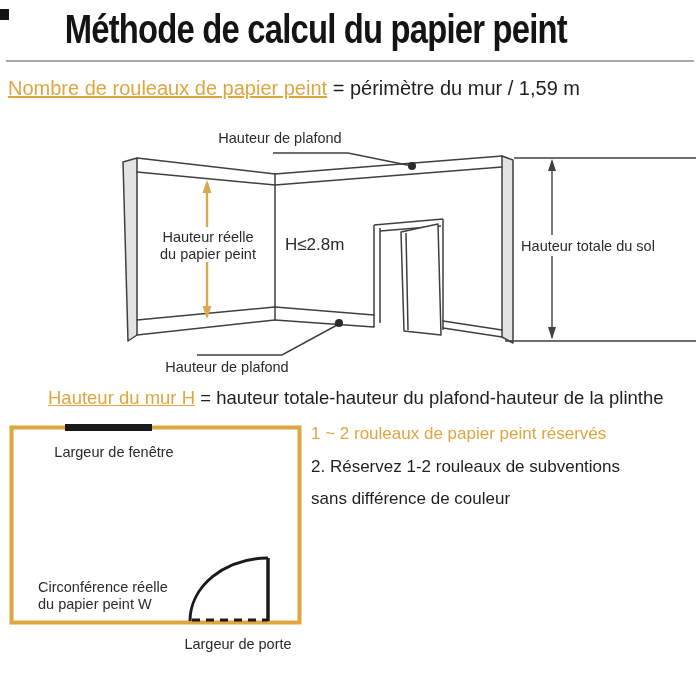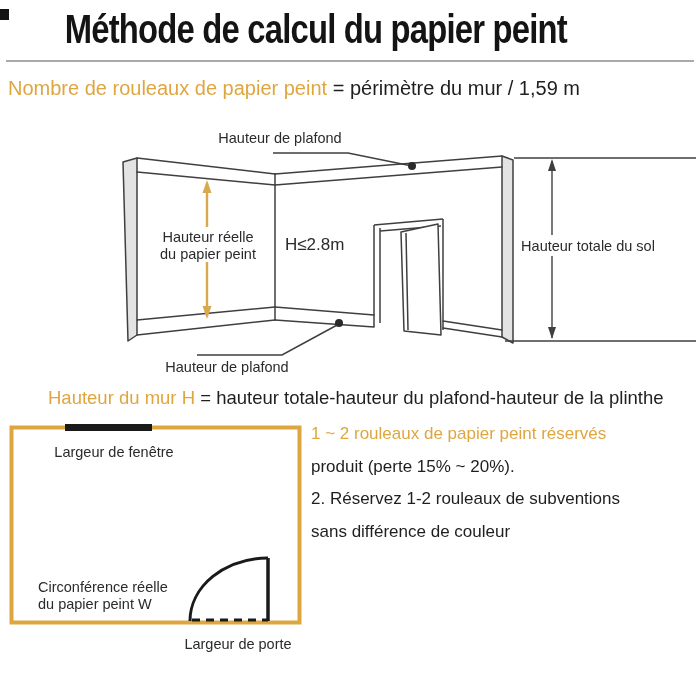--- a/index.html
+++ b/index.html
@@ -9,21 +9,21 @@
   }
   .corner-mark { position:absolute; left:0; top:9px; width:9px; height:11px; background:#131313; }
   .title {
     position:absolute; top:3px; left:0; width:632px; margin:0; text-align:center;
     font-size:41px; line-height:52px; font-weight:900; color:#141414;
     letter-spacing:-1px; white-space:nowrap;
   }
   .title .squeeze { display:inline-block; transform:scaleX(0.80); transform-origin:50% 50%; }
   .divider { position:absolute; top:60px; left:6px; width:688px; height:2px; background:#a9a9a9; }
   .formula { position:absolute; margin:0; white-space:nowrap; color:#1f1f1f; font-weight:400; }
-  .accent { color:#dfa640; }
+  .accent { color:#dfa640;text-decoration:underline; }
   .f-rolls { top:77px; left:8px;  font-size:20px; }
   .f-height{ top:387px; left:5px; font-size:18.5px;margin-left:43px; }
   .f-circ  { top:664px; left:8px; font-size:18.5px; }
   .notes { position:absolute; left:311px; top:418px; width:389px; font-size:17px; line-height:32.5px; }
   .notes p { margin:0; white-space:nowrap; }
   .notes .heading { color:#dfa640; }
   svg.room { position:absolute; top:120px; left:0; }
   svg.plan { position:absolute; top:410px; left:0; }
   svg text { font-family:"Liberation Sans", sans-serif; fill:#2b2b2b; }
 </style>
@@ -112,19 +112,18 @@
       <path d="M192,620 L268,620" stroke-width="3" stroke-dasharray="8,6"></path>
     </g>
     <text x="114" y="457" font-size="14.5" text-anchor="middle">Largeur de fenêtre</text>
     <text x="38" y="592" font-size="14.5">Circonférence réelle</text>
     <text x="38" y="609" font-size="14.5">du papier peint W</text>
     <text x="238" y="649" font-size="14.5" text-anchor="middle">Largeur de porte</text>
   </svg>
 
   <div class="notes">
     <p class="heading">1 ~ 2 rouleaux de papier peint réservés</p>
-    <p>produit (perte 15% ~ 20%).</p>
     <p>2. Réservez 1-2 rouleaux de subventions</p>
     <p>sans différence de couleur</p>
   </div>
 
 
 </div>
 
 </body></html>

